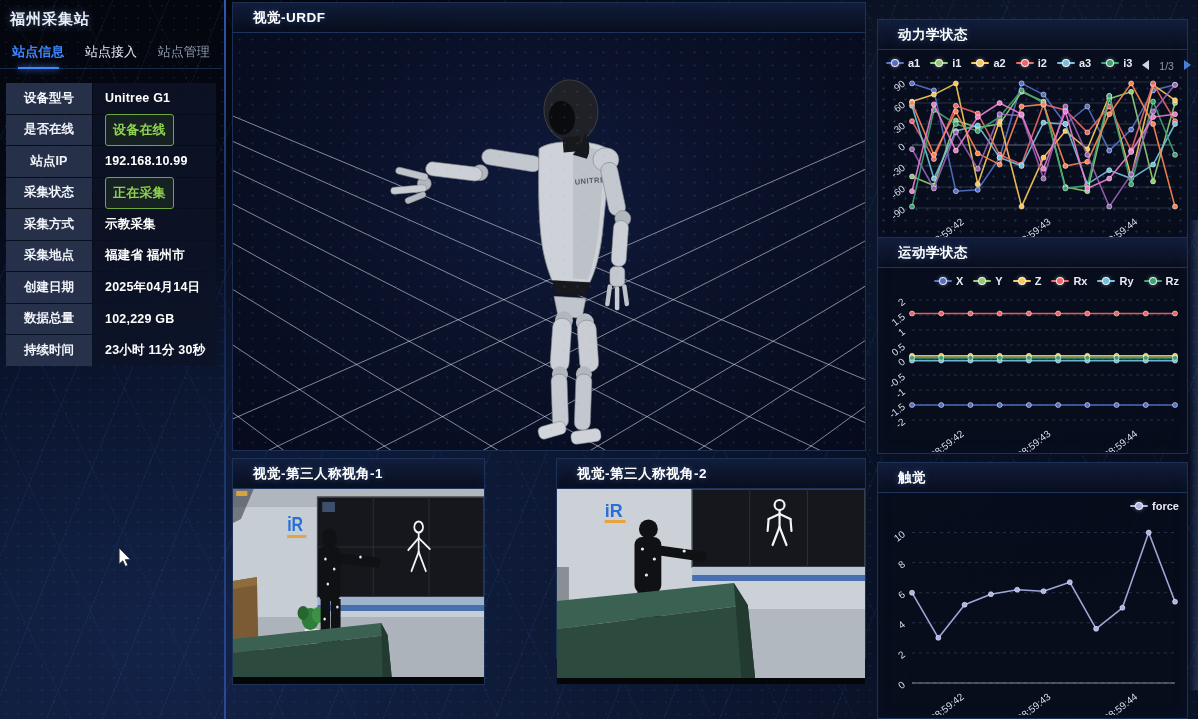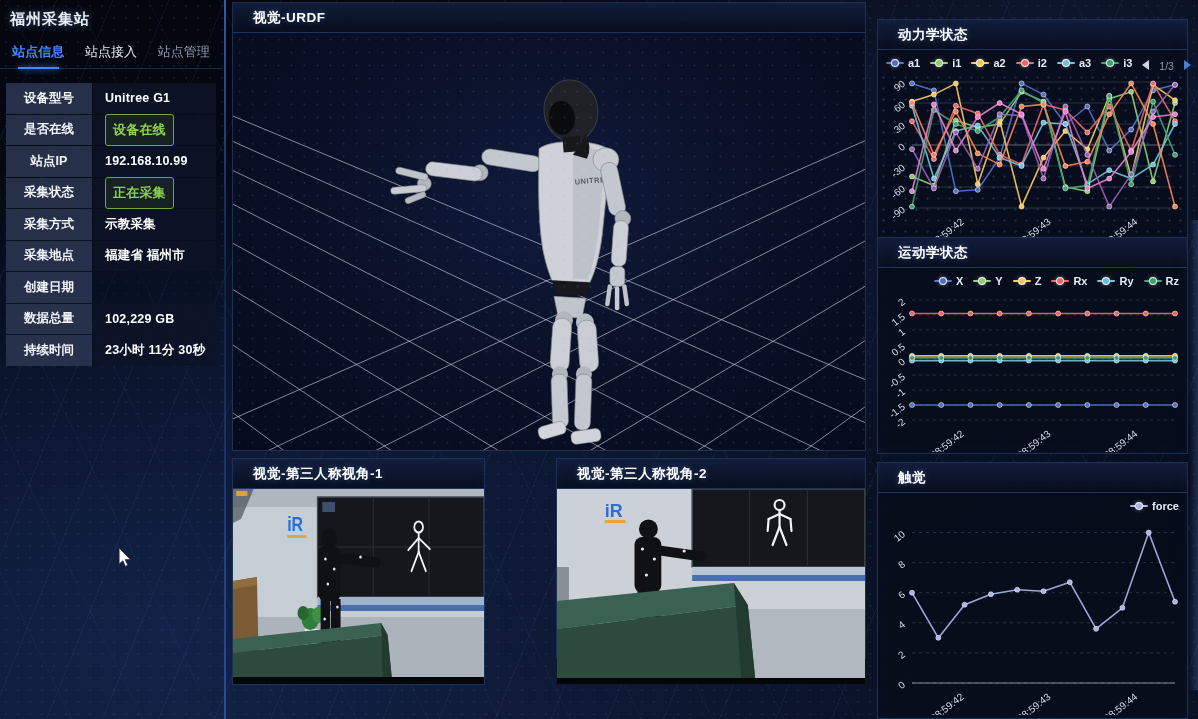--- a/index.html
+++ b/index.html
@@ -133,20 +133,21 @@
       <div class="info-row">
         <div class="info-label">采集方式</div>
         <div class="info-value">示教采集</div>
       </div>
       <div class="info-row">
         <div class="info-label">采集地点</div>
         <div class="info-value">福建省 福州市</div>
       </div>
       <div class="info-row">
         <div class="info-label">创建日期</div>
+        <div class="info-value">2025年04月14日</div>
       </div>
       <div class="info-row">
         <div class="info-label">数据总量</div>
         <div class="info-value">102,229 GB</div>
       </div>
       <div class="info-row">
         <div class="info-label">持续时间</div>
         <div class="info-value">23小时 11分 30秒</div>
       </div>
     </div>

